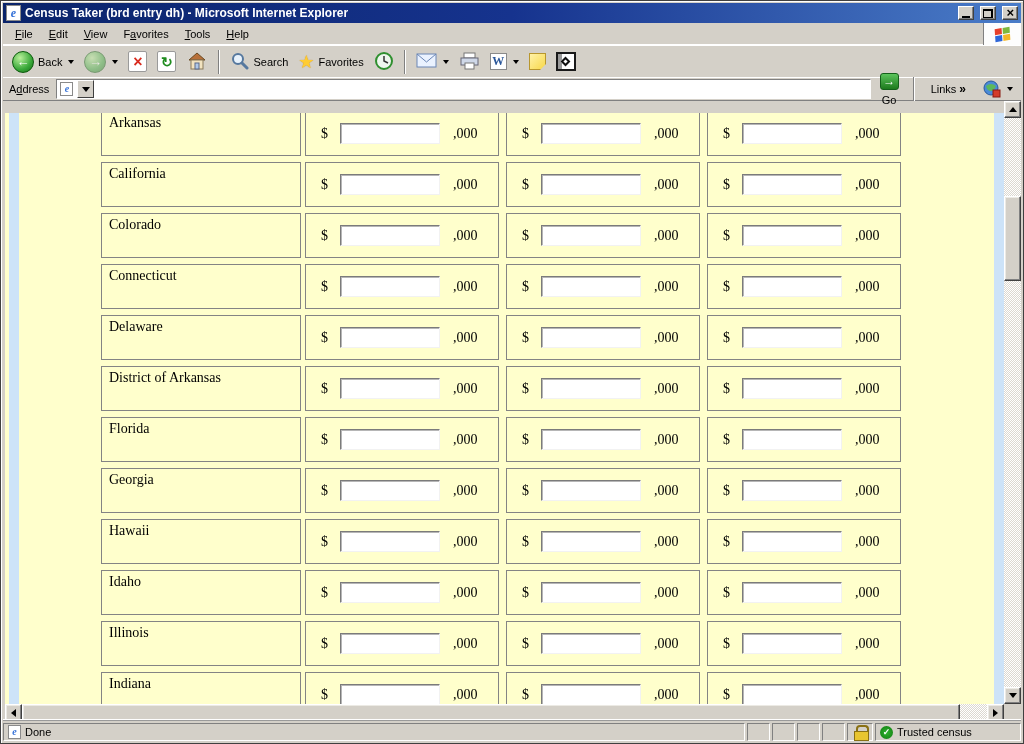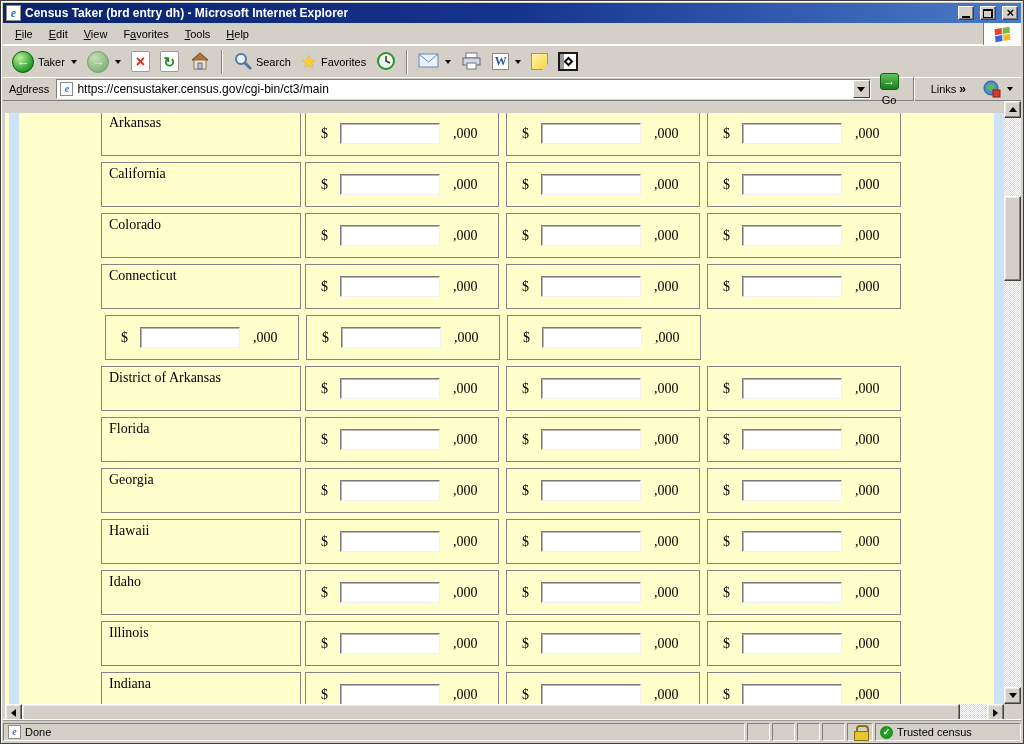--- a/index.html
+++ b/index.html
@@ -180,21 +180,21 @@
           <i class="q2"></i>
           <i class="q3"></i>
           <i class="q4"></i>
         </span>
     </span>
   </div>
 
   <div class="toolbar">
     <span class="tbtn">
       <span class="nav-circle i-left"></span>
-      <span>Taker</span>
+      <span>Back</span>
       <i class="dd"></i>
     </span>
     <span class="tbtn">
       <span class="nav-circle i-right disabled"></span>
       <i class="dd"></i>
     </span>
     <span class="tbtn">
         <span class="pg-icon i-stop"></span>
       </span>
     <span class="tbtn">
@@ -251,21 +251,20 @@
         <span class="diamond-box">
           <i></i>
         </span>
       </span>
   </div>
 
   <div class="addressbar">
     <span class="addr-label"><span>A</span><span class="accel">d</span><span>dress</span></span>
     <span class="combo">
       <span class="doc-e small"></span>
-      <input type="text" value="https://censustaker.census.gov/cgi-bin/ct3/main" style="">
       <span class="combo-dd">
           <i class="t-dn"></i>
         </span>
     </span>
     <span class="go-btn">
       <span class="go-icon"></span>
       <span>Go</span>
     </span>
     <i class="sep"></i>
     <span class="links">
@@ -365,20 +364,23 @@
             <span class="suf">,000</span>
           </div>
           <div class="cell money-cell">
             <span>$</span>
             <input class="win-input" type="text" style="">
             <span class="suf">,000</span>
           </div>
         </div>
 
         <div class="trow">
+          <div class="cell state-cell">
+            <span>Delaware</span>
+          </div>
           <div class="cell money-cell">
             <span>$</span>
             <input class="win-input" type="text" style="">
             <span class="suf">,000</span>
           </div>
           <div class="cell money-cell">
             <span>$</span>
             <input class="win-input" type="text" style="">
             <span class="suf">,000</span>
           </div>

